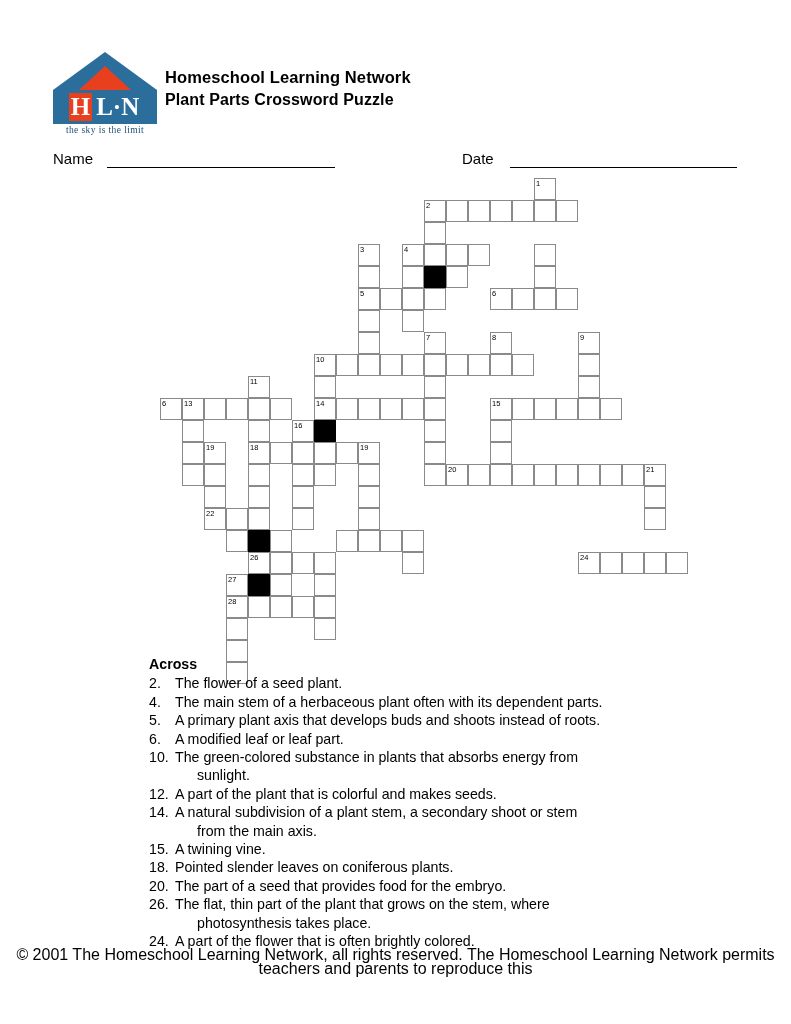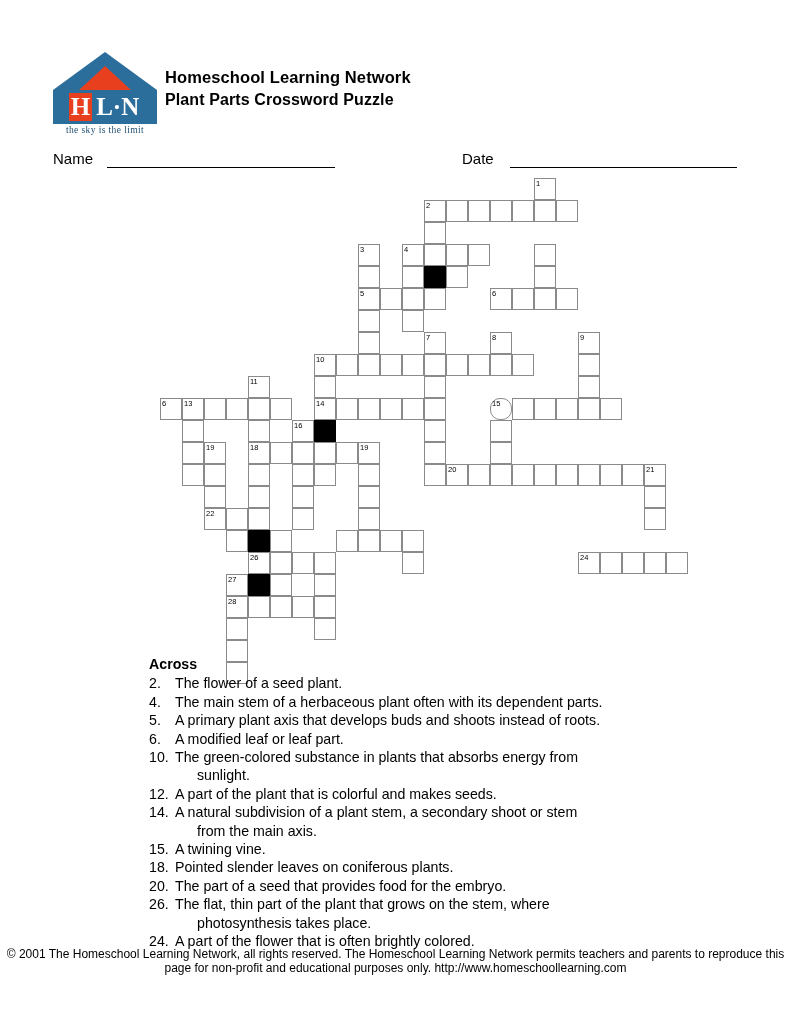--- a/index.html
+++ b/index.html
@@ -79,21 +79,21 @@
   #clues { position:absolute; left:149px; top:655px; width:560px; font-size:14.2px; line-height:18.4px; }
   #clues-heading { font-weight:bold; font-size:14.2px; margin-bottom:1px; }
   .clue { display:flex; margin:0; }
   .clue .cnum { flex:0 0 auto; width:26px; }
   .clue .ctext { flex:1 1 auto; }
   .clue .ctext .wrap2 { display:block; padding-left:22px; }
 
   
   #footer {
     position:absolute; left:0; top:948px; width:791px;
-    text-align:center; font-size:12px; line-height:13.5px;
+    text-align:center; font-size:16px; line-height:13.5px;
     font-family:"Liberation Sans", sans-serif;
   }
 </style>
 </head>
 <body>
 
 <div id="header">
 
   <div id="logo">
     <div id="logo-roof-blue"></div>
@@ -202,21 +202,21 @@
     <div class="cell" style="left: 248px; top: 398px;"></div>
     <div class="cell" style="left: 270px; top: 398px;"></div>
     <div class="cell" style="left: 314px; top: 398px;">
       <span class="num">14</span>
     </div>
     <div class="cell" style="left: 336px; top: 398px;"></div>
     <div class="cell" style="left: 358px; top: 398px;"></div>
     <div class="cell" style="left: 380px; top: 398px;"></div>
     <div class="cell" style="left: 402px; top: 398px;"></div>
     <div class="cell" style="left: 424px; top: 398px;"></div>
-    <div class="cell" style="left: 490px; top: 398px; border-radius: 10px;">
+    <div class="cell" style="left: 490px; top: 398px;">
       <span class="num">15</span>
     </div>
     <div class="cell" style="left: 512px; top: 398px;"></div>
     <div class="cell" style="left: 534px; top: 398px;"></div>
     <div class="cell" style="left: 556px; top: 398px;"></div>
     <div class="cell" style="left: 578px; top: 398px;"></div>
     <div class="cell" style="left: 600px; top: 398px;"></div>
     <div class="cell" style="left: 182px; top: 420px;"></div>
     <div class="cell" style="left: 248px; top: 420px;"></div>
     <div class="cell" style="left: 292px; top: 420px;">
@@ -370,14 +370,13 @@
       </div>
       <div class="clue">
         <span class="cnum">24.</span>
         <span class="ctext">A part of the flower that is often brightly colored.</span>
       </div>
     </div>
 </div>
 
 <div id="footer">
   <div>© 2001 The Homeschool Learning Network, all rights reserved. The Homeschool Learning Network permits teachers and parents to reproduce this</div>
-  <div>page for non-profit and educational purposes only.  http://www.homeschoollearning.com</div>
 </div>
 
 </body></html>

